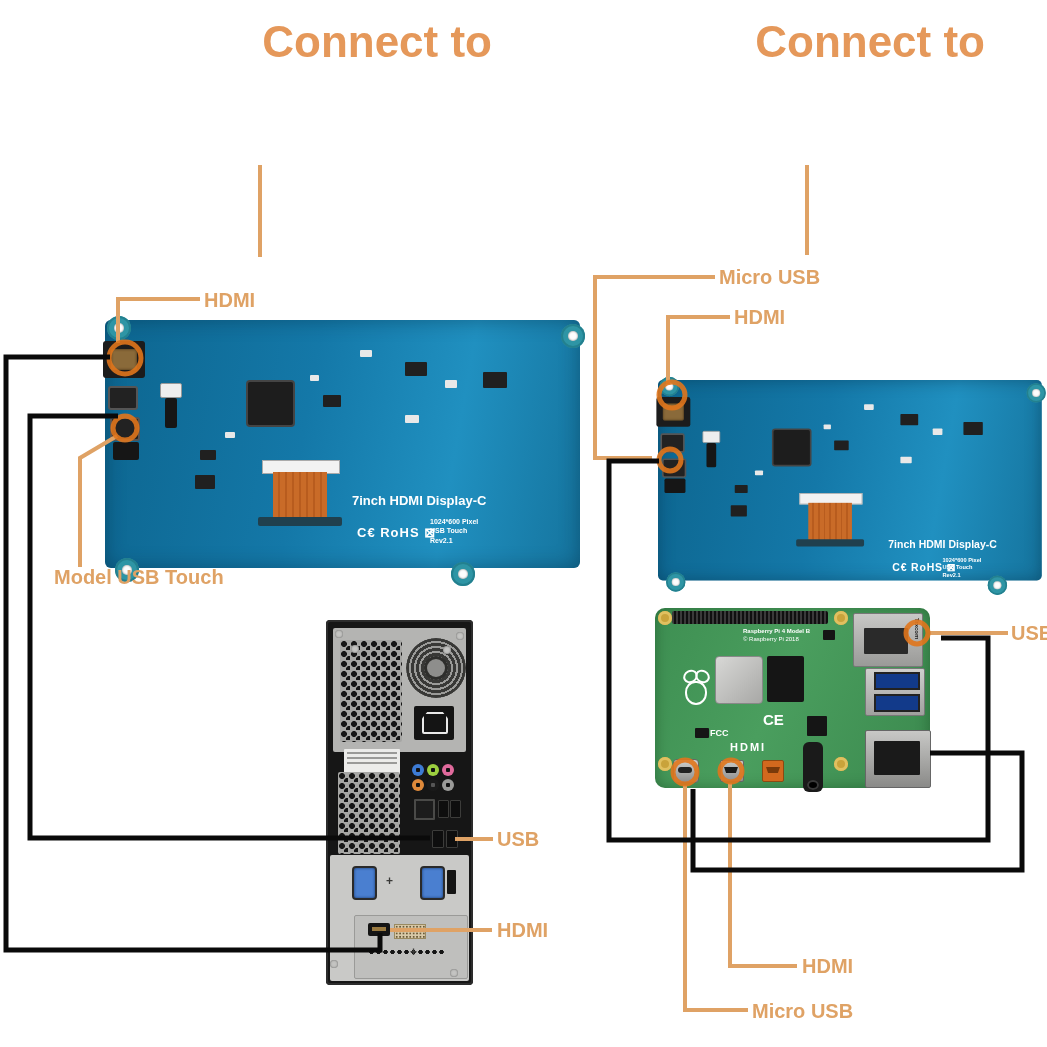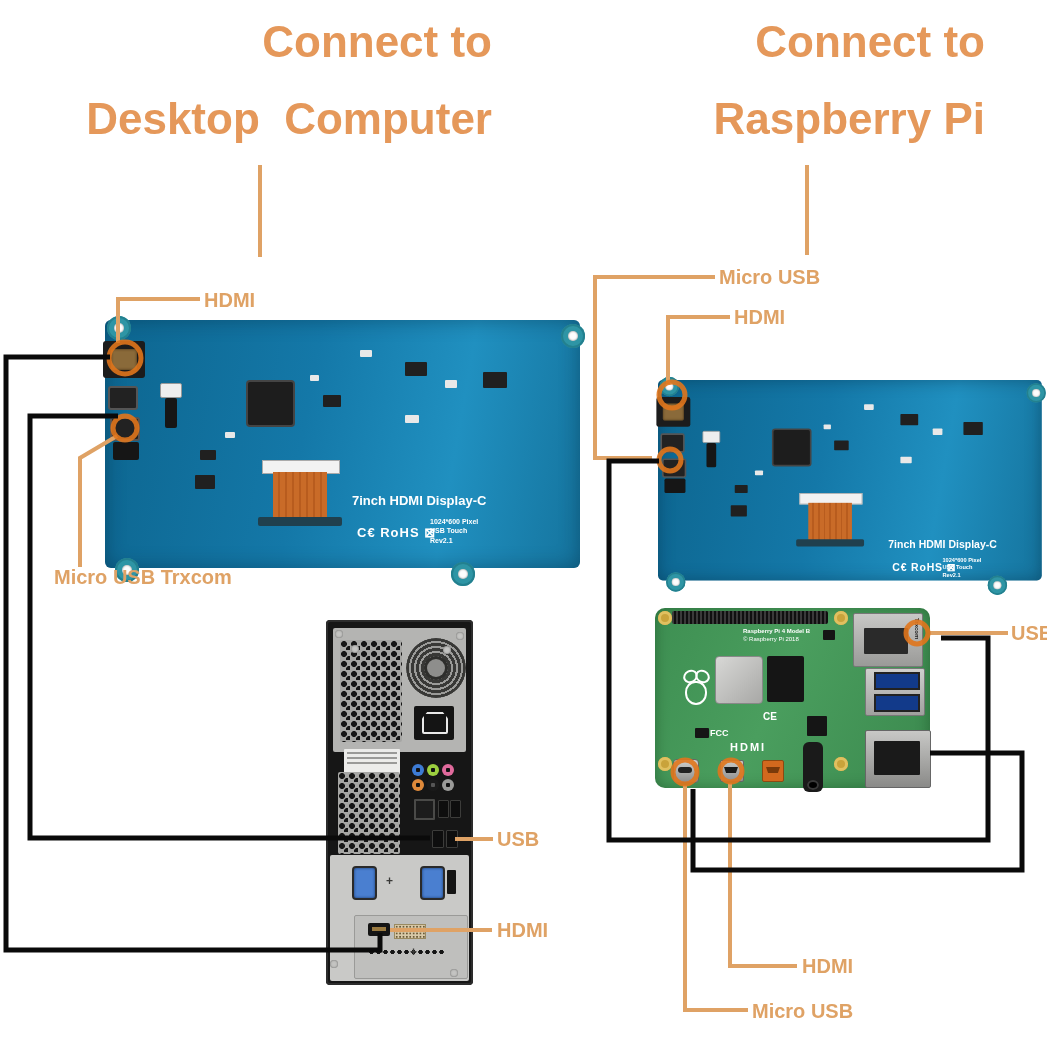--- a/index.html
+++ b/index.html
@@ -88,25 +88,23 @@
   .audiojack::after{content:"";position:absolute;left:4px;bottom:2px;width:12px;height:10px;background:#000;border-radius:50%;box-shadow:inset 0 0 0 2px #3a3a3a;}
   .silk{position:absolute;color:#fff;white-space:nowrap;}
 </style>
 </head>
 <body>
 
 <div class="canvas">
 
   <div class="heading" style="left:62px;top:20px;width:430px;">
     <div class="hl">Connect to</div>
-    <div class="hl">Desktop  Computer</div>
   </div>
   <div class="heading" style="left:615px;top:20px;width:370px;">
     <div class="hl">Connect to</div>
-    <div class="hl">Raspberry Pi</div>
   </div>
 
   <div class="board" style="left:105px;top:320px;">
     <div class="pcb"></div>
     <div class="tab" style="left:2px;top:-4px;"></div>
     <div class="tab" style="left:456px;top:4px;"></div>
     <div class="tab" style="left:10px;top:238px;"></div>
     <div class="tab" style="left:346px;top:242px;"></div>
     <div class="hdmi-port"></div>
     <div class="musb" style="left:3px;top:66px;width:26px;height:20px;"></div>
@@ -229,21 +227,21 @@
     <div class="chip" style="left:168px;top:22px;width:12px;height:10px;"></div>
     <div class="chip" style="left:40px;top:120px;width:14px;height:10px;"></div>
     <div class="pi-logo">
       <div class="leaf" style="left:0;transform:rotate(-28deg);"></div>
       <div class="leaf" style="left:12px;transform:rotate(28deg);"></div>
       <div class="berry"></div>
     </div>
     <div class="silk" style="left:88px;top:20px;font-size:6px;font-weight:bold;">Raspberry Pi 4 Model B</div>
     <div class="silk" style="left:88px;top:28px;font-size:6px;">© Raspberry Pi 2018</div>
     <div class="silk" style="left:55px;top:120px;font-size:9px;font-weight:bold;">FCC</div>
-    <div class="silk" style="left:108px;top:103px;font-size:10px;font-weight:bold;">CE</div>
+    <div class="silk" style="left:108px;top:103px;font-size:15px;font-weight:bold;">CE</div>
     <div class="silk" style="left:75px;top:133px;font-size:11px;font-weight:bold;letter-spacing:2px;">HDMI</div>
     <div class="usbc"></div>
     <div class="mhdmi" style="left:65px;"></div>
     <div class="mhdmi orange" style="left:107px;width:20px;"></div>
     <div class="audiojack"></div>
   </div>
 
   <svg class="overlay" width="1047" height="1047" viewBox="0 0 1047 1047">
 
     <path d="M260,165 V257" stroke="#DFA265" stroke-width="4" fill="none"></path>
@@ -267,21 +265,21 @@
     <circle cx="685" cy="772" r="12" stroke="#E0761C" stroke-width="5" fill="none" opacity="0.9"></circle>
     <circle cx="731" cy="771" r="11" stroke="#E0761C" stroke-width="5" fill="none" opacity="0.9"></circle>
 
     <path d="M110,357 H6 V950 H380 V933" stroke="#0A0A0A" stroke-width="5" fill="none"></path>
     <path d="M118,416 H30 V838 H430" stroke="#0A0A0A" stroke-width="5" fill="none"></path>
     <path d="M659,461 H609 V840 H988 V638 H941" stroke="#0A0A0A" stroke-width="5" fill="none"></path>
     <path d="M930,753 H1022 V870 H693 V789" stroke="#0A0A0A" stroke-width="5" fill="none"></path>
   </svg>
 
   <div class="callout" style="left:204px;top:289px;z-index:40;">HDMI</div>
-  <div class="callout" style="left:54px;top:566px;z-index:40;">Micro USB Trxcom</div>
+  <div class="callout" style="left:54px;top:566px;z-index:40;">Model USB Touch</div>
   <div class="callout" style="left:497px;top:828px;z-index:40;">USB</div>
   <div class="callout" style="left:497px;top:919px;z-index:40;">HDMI</div>
   <div class="callout" style="left:719px;top:266px;z-index:40;">Micro USB</div>
   <div class="callout" style="left:734px;top:306px;z-index:40;">HDMI</div>
   <div class="callout" style="left:1011px;top:622px;z-index:40;">USB</div>
   <div class="callout" style="left:802px;top:955px;z-index:40;">HDMI</div>
   <div class="callout" style="left:752px;top:1000px;z-index:40;">Micro USB</div>
 
 </div>
 

